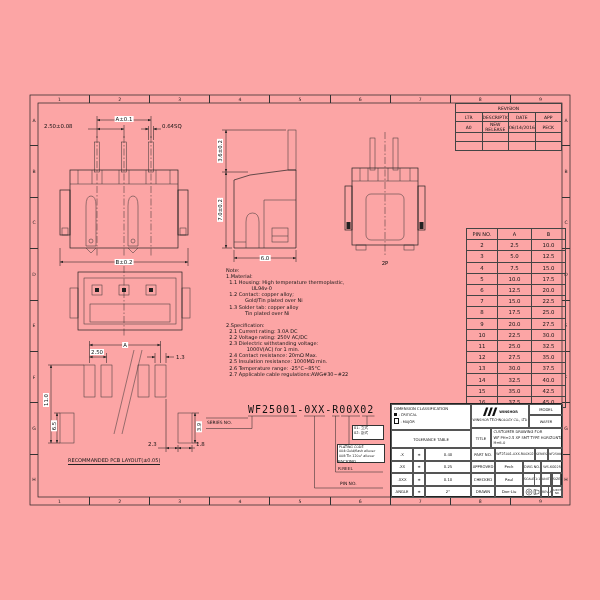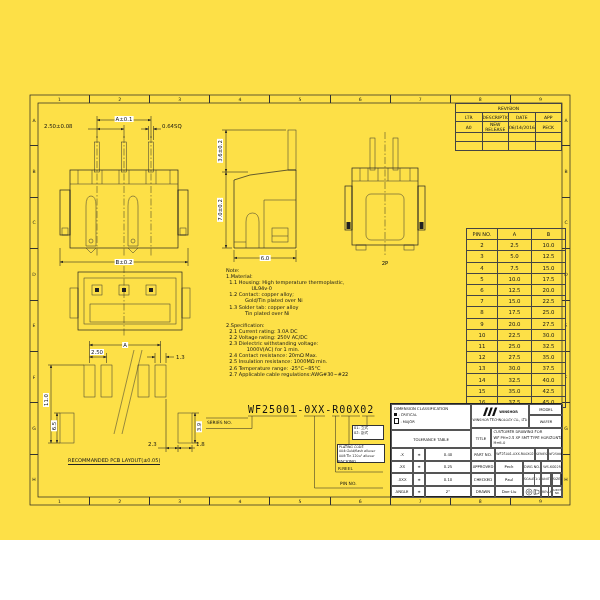--- a/index.html
+++ b/index.html
@@ -1,16 +1,16 @@
 <!DOCTYPE html>
 <html><head>
 <meta charset="utf-8">
 <style>
   html,body{margin:0;padding:0;background:#fff;}
-  #canvas{position:relative;width:600px;height:540px;background:#fde047;overflow:hidden;
+  #canvas{position:relative;width:600px;height:600px;background:#fca5a5;overflow:hidden;
           font-family:"DejaVu Sans",sans-serif;color:#161616;}
   svg{position:absolute;left:0;top:0;}
   .o{fill:none;stroke:#222;stroke-width:0.7;}
   .t{fill:none;stroke:#333;stroke-width:0.5;}
   .d{fill:none;stroke:#222;stroke-width:0.55;}
   .cl{fill:none;stroke:#222;stroke-width:0.45;stroke-dasharray:7 2 1.5 2;}
   .ld{fill:none;stroke:#222;stroke-width:0.5;}
   .lbl{position:absolute;font-size:5.4px;line-height:6px;color:#111;white-space:nowrap;}
   .ctr{transform:translate(-50%,-50%);}
   .rot{transform:translate(-50%,-50%) rotate(-90deg);}

